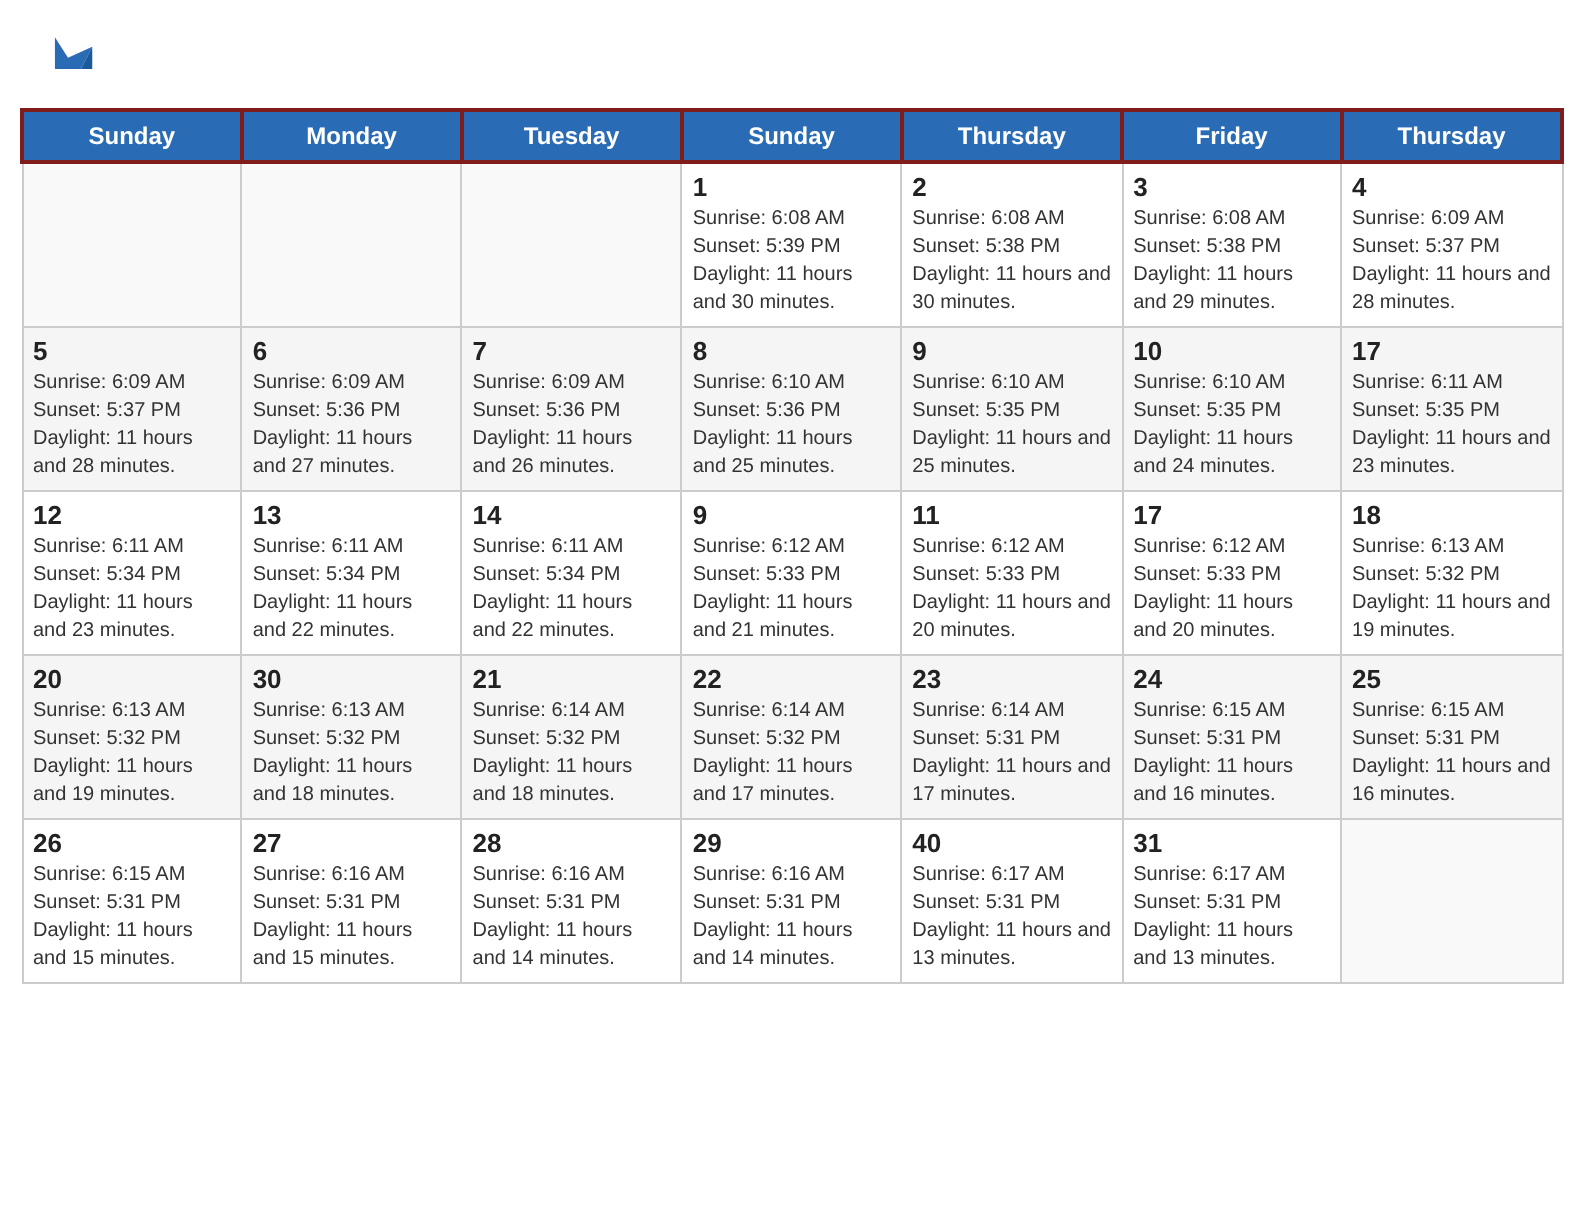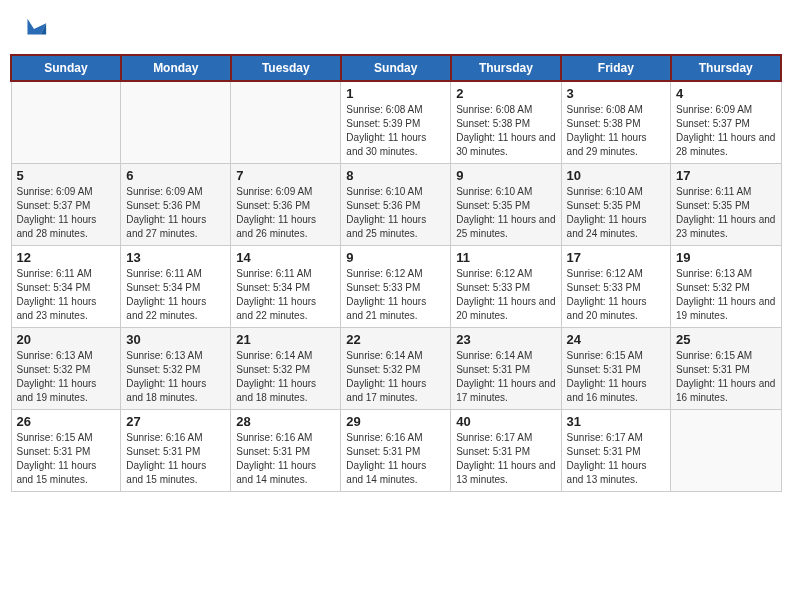--- a/index.html
+++ b/index.html
@@ -199,21 +199,21 @@
         </td>
         <td>
           <span class="day-number">11</span>
           <div class="day-info">Sunrise: 6:12 AM<br>Sunset: 5:33 PM<br>Daylight: 11 hours and 20 minutes.</div>
         </td>
         <td>
           <span class="day-number">17</span>
           <div class="day-info">Sunrise: 6:12 AM<br>Sunset: 5:33 PM<br>Daylight: 11 hours and 20 minutes.</div>
         </td>
         <td>
-          <span class="day-number">19</span>
+          <span class="day-number">18</span>
           <div class="day-info">Sunrise: 6:13 AM<br>Sunset: 5:32 PM<br>Daylight: 11 hours and 19 minutes.</div>
         </td>
       </tr>
       <tr>
         <td>
           <span class="day-number">20</span>
           <div class="day-info">Sunrise: 6:13 AM<br>Sunset: 5:32 PM<br>Daylight: 11 hours and 19 minutes.</div>
         </td>
         <td>
           <span class="day-number">30</span>

